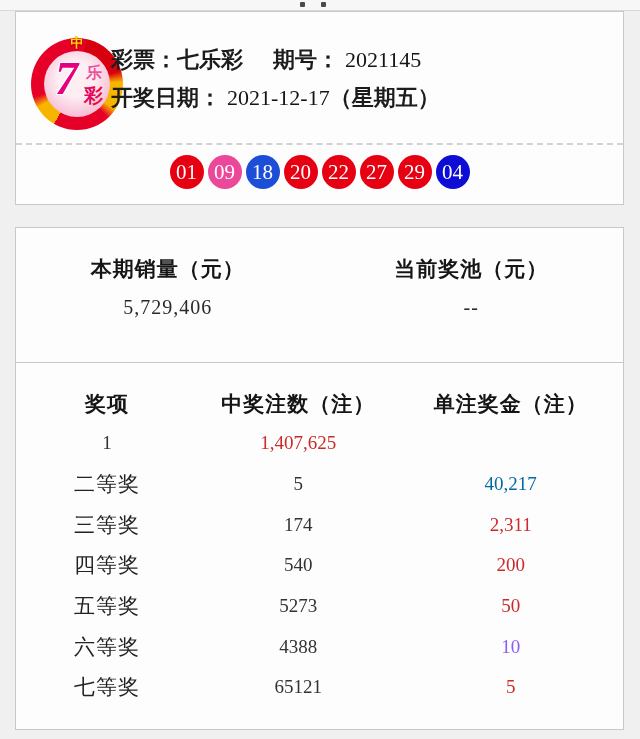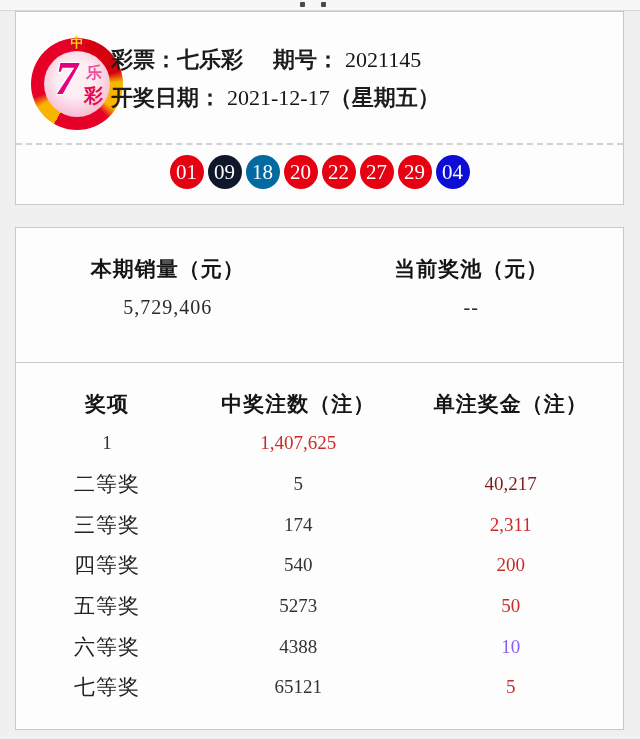--- a/index.html
+++ b/index.html
@@ -120,22 +120,22 @@
     <div class="hline">
       <span class="cjk">彩票：</span><span class="cjk">七乐彩</span><span class="cjk issue-label">期号：</span><span class="hnum">2021145</span>
     </div>
     <div class="hline">
       <span class="cjk">开奖日期：</span><span class="hnum">2021-12-17</span><span class="cjk">（星期五）</span>
     </div>
   </div>
   <div class="dashed"></div>
   <div class="balls">
       <span class="ball" style="background: rgb(230, 0, 18);">01</span>
-      <span class="ball" style="background: #0f172a;">09</span>
-      <span class="ball" style="background: #0369a1;">18</span>
+      <span class="ball" style="background: #ec4899;">09</span>
+      <span class="ball" style="background: #1d4ed8;">18</span>
       <span class="ball" style="background: rgb(230, 0, 18);">20</span>
       <span class="ball" style="background: rgb(230, 0, 18);">22</span>
       <span class="ball" style="background: rgb(230, 0, 18);">27</span>
       <span class="ball" style="background: rgb(230, 0, 18);">29</span>
       <span class="ball" style="background: rgb(13, 13, 214);">04</span>
     </div>
 </div>
 
 <div class="card card2">
   <div class="stat-col">
@@ -156,21 +156,21 @@
       <span>单注奖金（注）</span>
     </div>
     <div>
         <div class="prow">
           <span class="pcount">1</span>
           <span class="pprize" style="color: rgb(204, 42, 42);">1,407,625</span>
         </div>
         <div class="prow">
           <span class="pname">二等奖</span>
           <span class="pcount">5</span>
-          <span class="pprize" style="color: #7f1d1d;">40,217</span>
+          <span class="pprize" style="color: #0369a1;">40,217</span>
         </div>
         <div class="prow">
           <span class="pname">三等奖</span>
           <span class="pcount">174</span>
           <span class="pprize" style="color: rgb(204, 42, 42);">2,311</span>
         </div>
         <div class="prow">
           <span class="pname">四等奖</span>
           <span class="pcount">540</span>
           <span class="pprize" style="color: rgb(204, 42, 42);">200</span>

